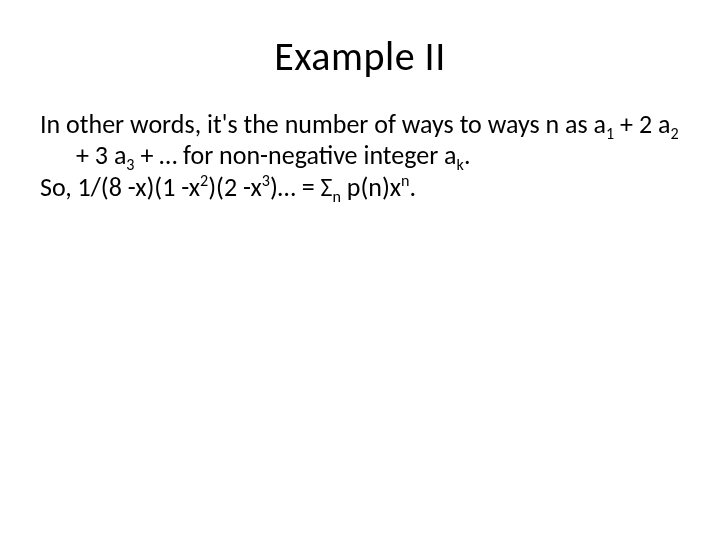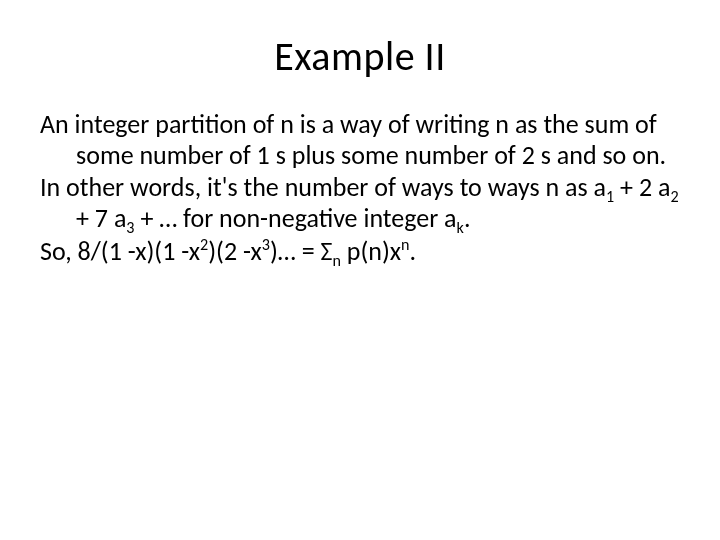--- a/index.html
+++ b/index.html
@@ -45,21 +45,20 @@
   }
 </style>
 </head>
 <body>
 
 <div class="slide">
   <div class="title">Example II</div>
 
   <div class="body">
 
-    <p class="para"><span>An integer partition of n is a way of writing n as the sum of some number of 1 s plus some number of 2 s and so on.</span></p>
 
-    <p class="para"><span>In other words, it's the number of ways to ways n as a</span><sub>1</sub><span> + 2 a</span><sub>2</sub><span> + 7 a</span><sub>3</sub><span> + … for non-negative integer a</span><sub>k</sub><span>.</span></p>
+    <p class="para"><span>In other words, it's the number of ways to ways n as a</span><sub>1</sub><span> + 2 a</span><sub>2</sub><span> + 3 a</span><sub>3</sub><span> + … for non-negative integer a</span><sub>k</sub><span>.</span></p>
 
 
-    <p class="para"><span>So, 8/(1 -x)(1 -x</span><sup>2</sup><span>)(2 -x</span><sup>3</sup><span>)… = Σ</span><sub>n</sub><span> p(n)x</span><sup>n</sup><span>.</span></p>
+    <p class="para"><span>So, 1/(8 -x)(1 -x</span><sup>2</sup><span>)(2 -x</span><sup>3</sup><span>)… = Σ</span><sub>n</sub><span> p(n)x</span><sup>n</sup><span>.</span></p>
 
   </div>
 </div>
 
 </body></html>

